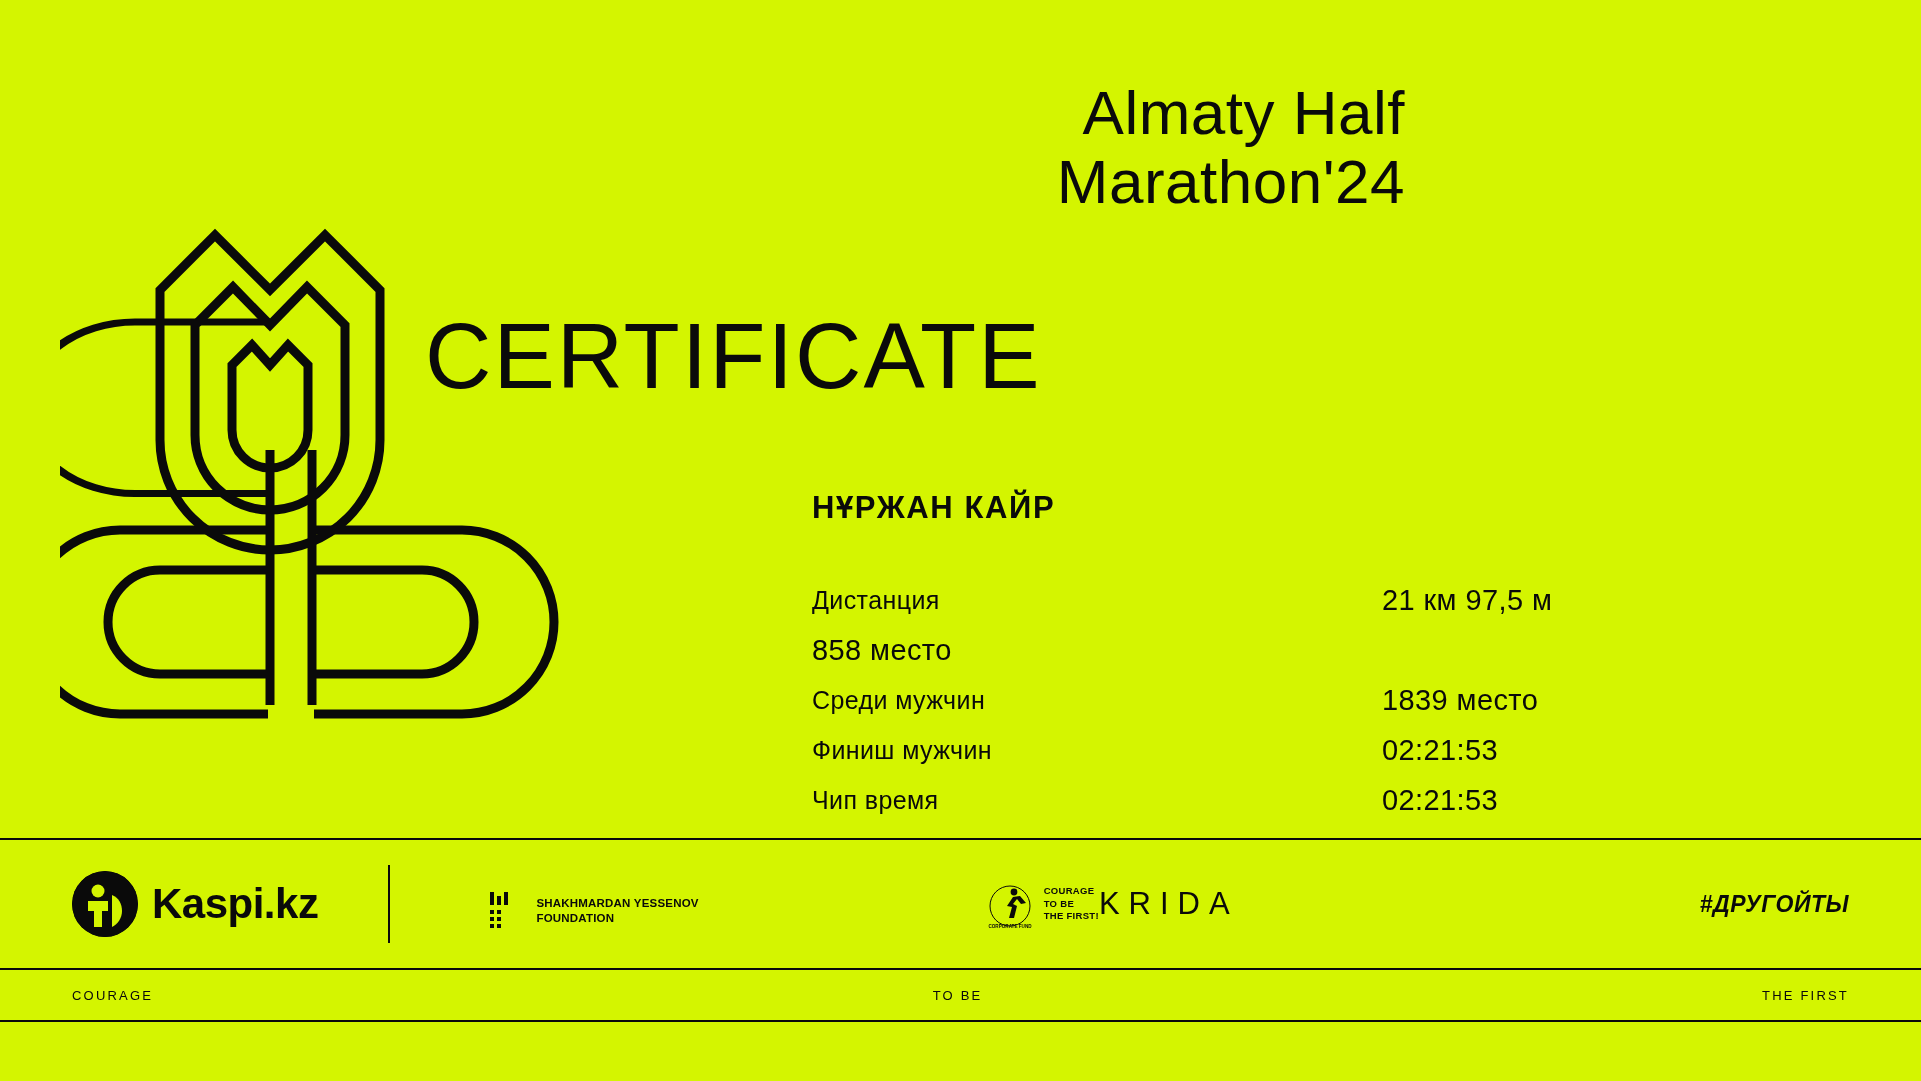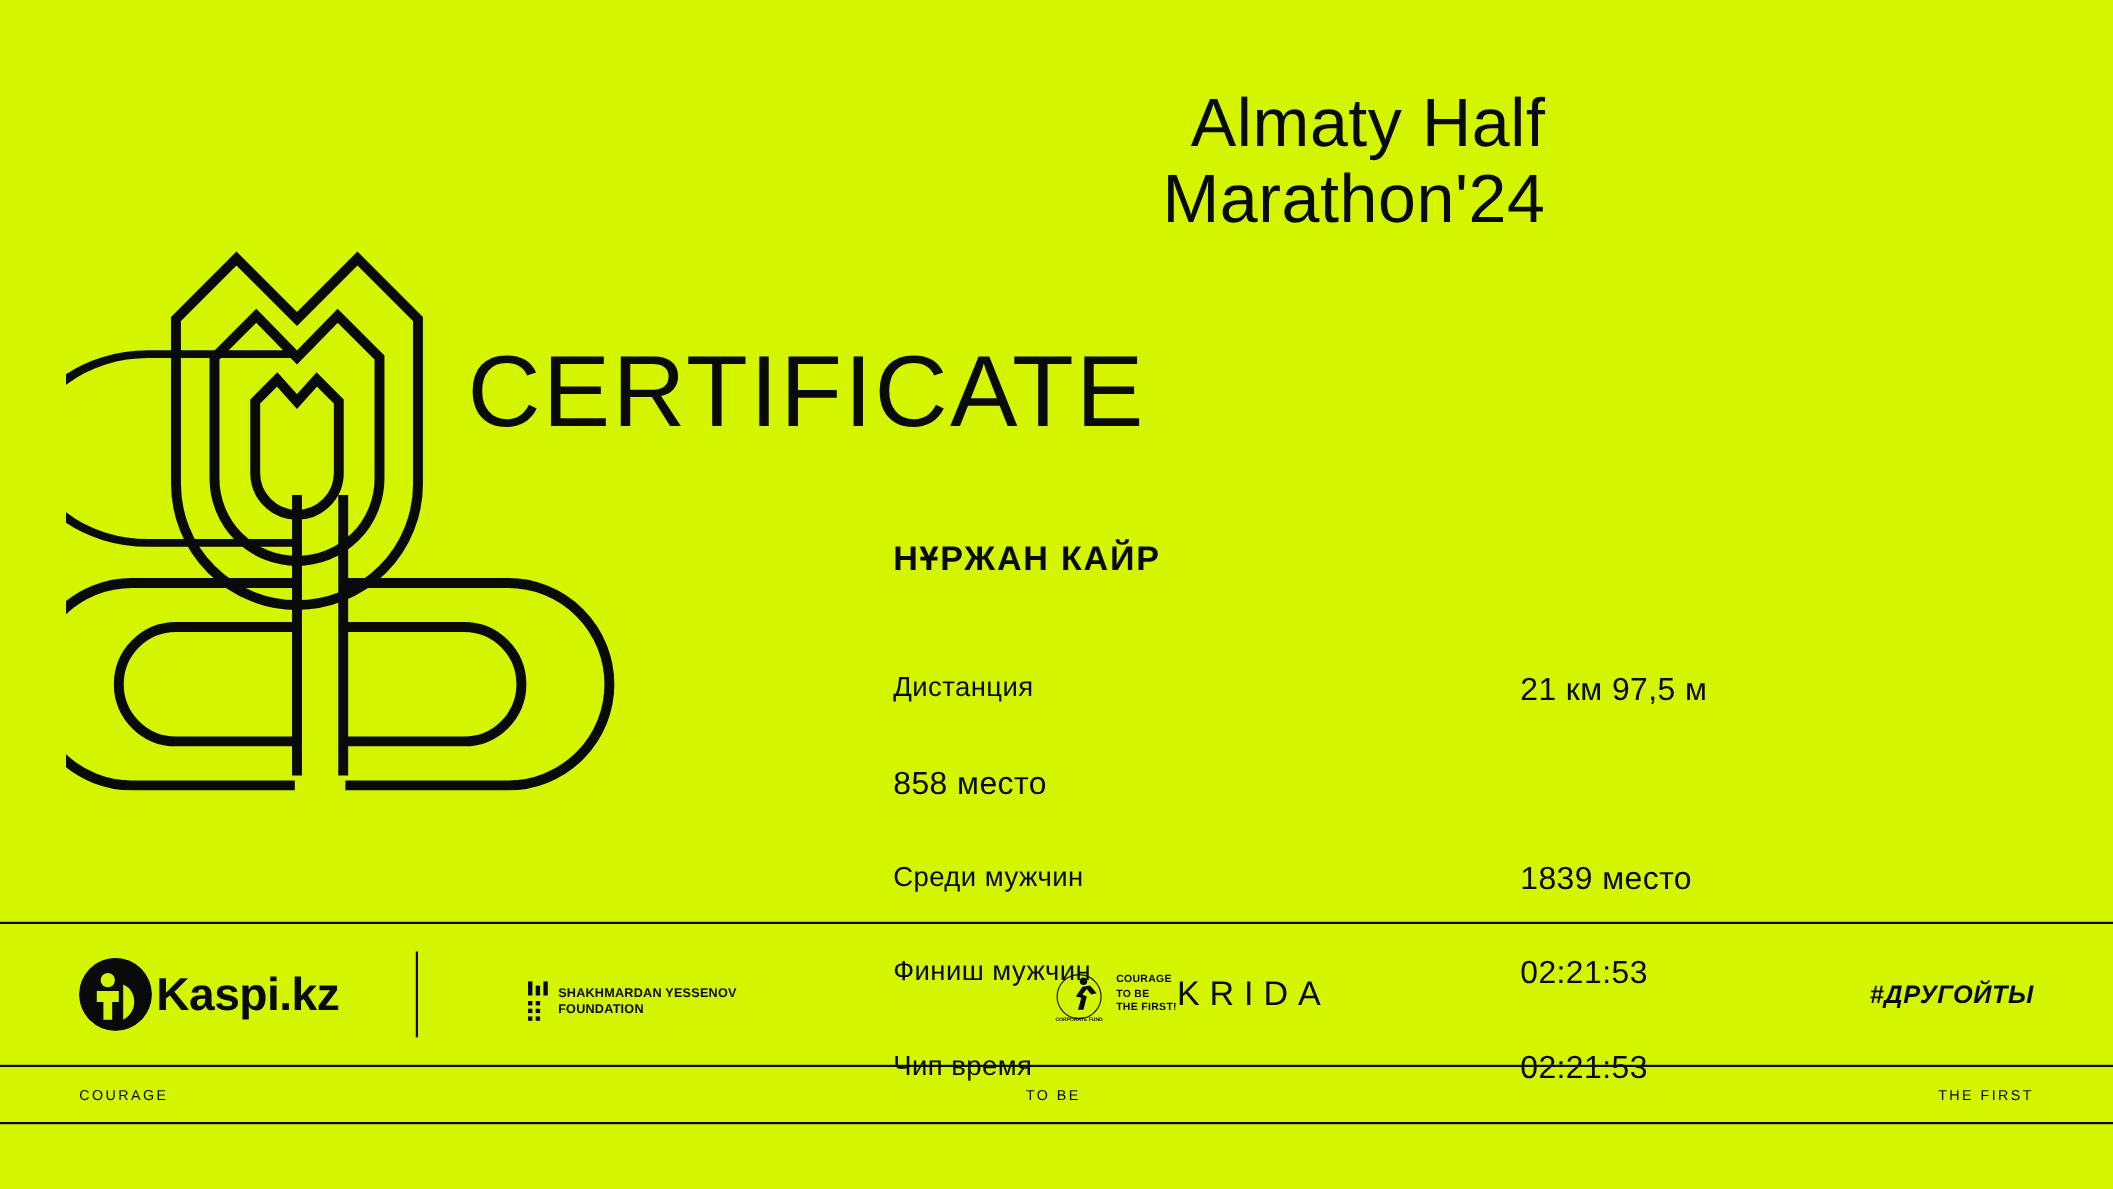--- a/index.html
+++ b/index.html
@@ -81,23 +81,22 @@
 
   
   .results {
     position: absolute;
     left: 812px;
     top: 575px;
     width: 820px;
   }
   .result-row {
     display: flex;
-    align-items: flex-start;
+    align-items: center;
     height: 50px;
-    margin-top: 36px;
   }
   .result-label {
     width: 570px;
     font-size: 25px;
     letter-spacing: 0.4px;
   }
   .result-value {
     font-size: 29px;
     letter-spacing: 0.4px;
   }
@@ -119,21 +118,21 @@
     left: 0;
     right: 0;
     top: 840px;
     height: 128px;
     display: flex;
     align-items: center;
   }
   .sponsor-kaspi {
     display: flex;
     align-items: center;
-    gap: 4px;
+    gap: 14px;
     margin-left: 72px;
   }
   .kaspi-mark {
     width: 66px;
     height: 66px;
     border-radius: 50%;
     background: #0a0a0a;
     position: relative;
     overflow: hidden;
     flex: none;
@@ -146,21 +145,21 @@
   }
   .vsep {
     width: 2px;
     height: 78px;
     background: #0a0a0a;
     margin-left: 70px;
   }
   .sponsor-yessenov {
     display: flex;
     align-items: center;
-    gap: 1px;
+    gap: 20px;
     margin-left: 100px;
     margin-top: 13px;
   }
   .yess-bars { display: block; }
   .yess-text {
     font-size: 11.5px;
     font-weight: 700;
     line-height: 1.28;
     letter-spacing: 0.2px;
     white-space: pre-line;

